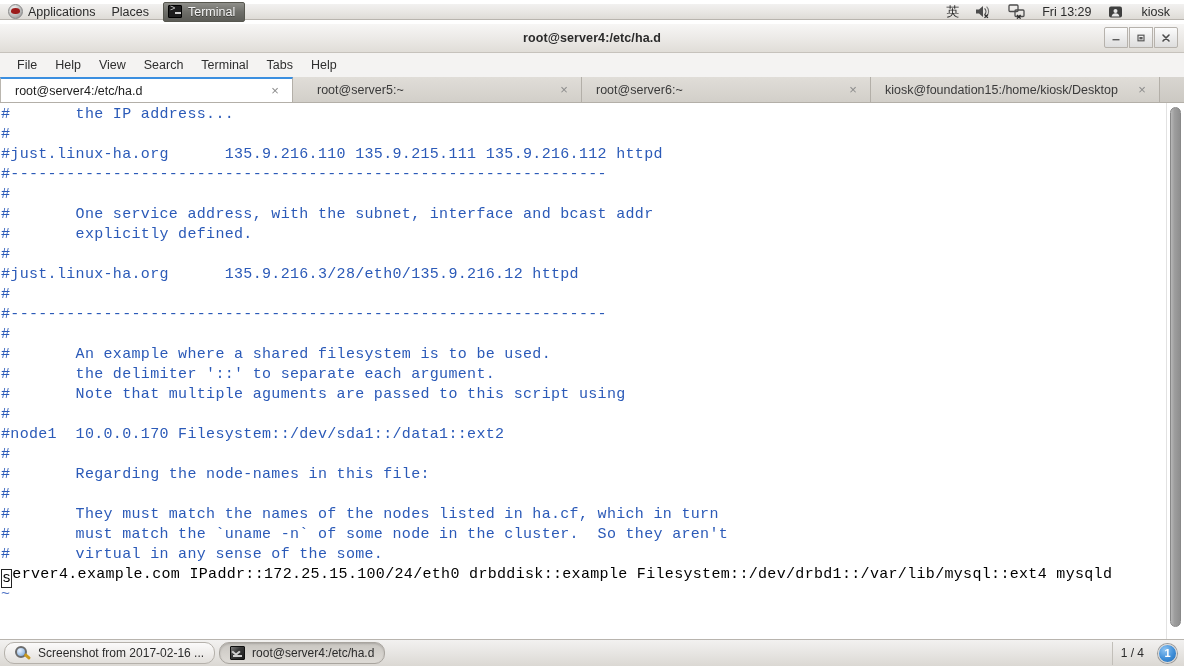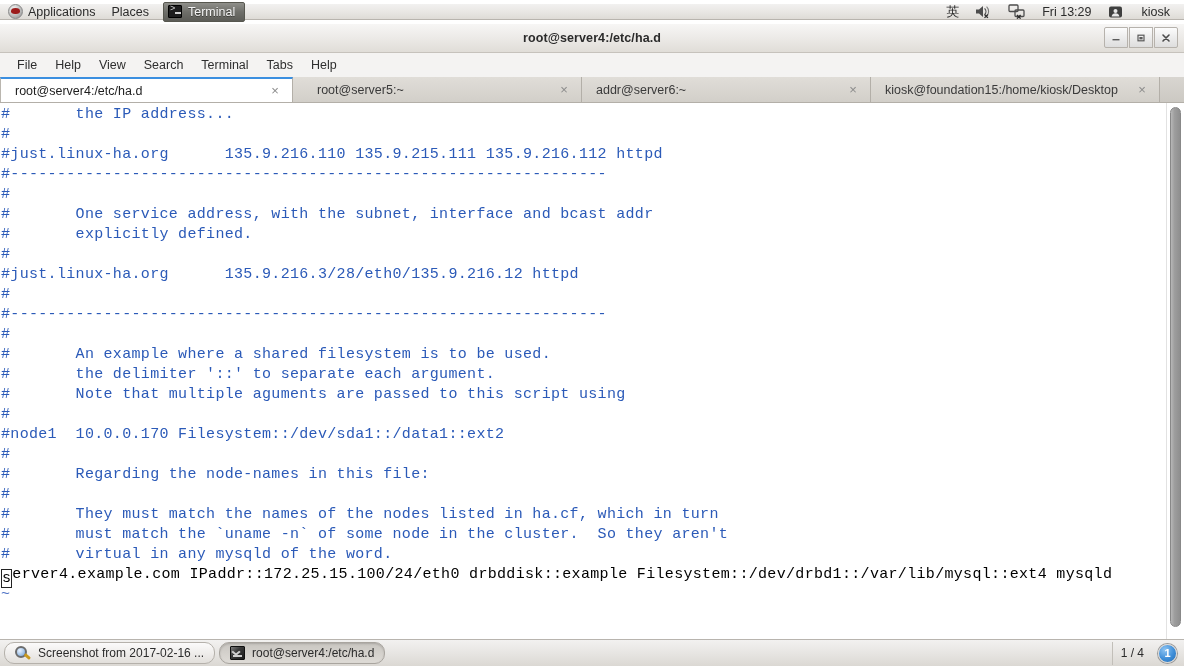--- a/index.html
+++ b/index.html
@@ -395,21 +395,21 @@
     <div id="tabbar">
       <div class="tab active" style="width:293px;">
         <span class="tab-label">root@server4:/etc/ha.d</span>
         <span class="tab-close">×</span>
       </div>
       <div class="tab" style="width:289px;padding-left:24px;">
         <span class="tab-label">root@server5:~</span>
         <span class="tab-close">×</span>
       </div>
       <div class="tab" style="width:289px;">
-        <span class="tab-label">addr@server6:~</span>
+        <span class="tab-label">root@server6:~</span>
         <span class="tab-close">×</span>
       </div>
       <div class="tab" style="width:289px;">
         <span class="tab-label">kiosk@foundation15:/home/kiosk/Desktop</span>
         <span class="tab-close">×</span>
       </div>
       <div class="tab-spacer"></div>
     </div>
 
     <div id="term-wrap">
@@ -430,21 +430,21 @@
         <div class="term-line c-comment">#       An example where a shared filesystem is to be used.</div>
         <div class="term-line c-comment">#       the delimiter '::' to separate each argument.</div>
         <div class="term-line c-comment">#       Note that multiple aguments are passed to this script using</div>
         <div class="term-line c-comment">#</div>
         <div class="term-line c-comment">#node1  10.0.0.170 Filesystem::/dev/sda1::/data1::ext2</div>
         <div class="term-line c-comment">#</div>
         <div class="term-line c-comment">#       Regarding the node-names in this file:</div>
         <div class="term-line c-comment">#</div>
         <div class="term-line c-comment">#       They must match the names of the nodes listed in ha.cf, which in turn</div>
         <div class="term-line c-comment">#       must match the `uname -n` of some node in the cluster.  So they aren't</div>
-        <div class="term-line c-comment">#       virtual in any mysqld of the word.</div>
+        <div class="term-line c-comment">#       virtual in any sense of the some.</div>
 
         <div class="term-line c-text"><span class="cursor-block">s</span><span>erver4.example.com IPaddr::172.25.15.100/24/eth0 drbddisk::example Filesystem::/dev/drbd1::/var/lib/mysql::ext4 mysqld</span></div>
 
         <div class="term-line c-tilde">~</div>
 
         <div id="status-line">
           
         </div>
       </div>
 

